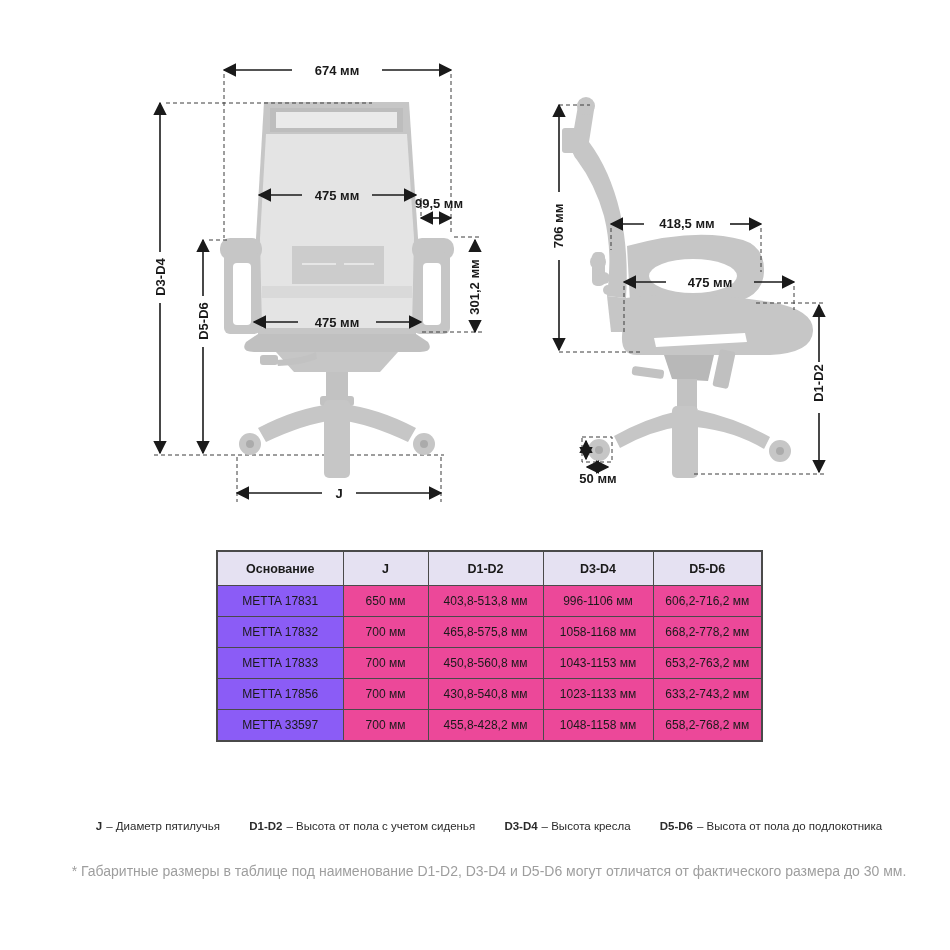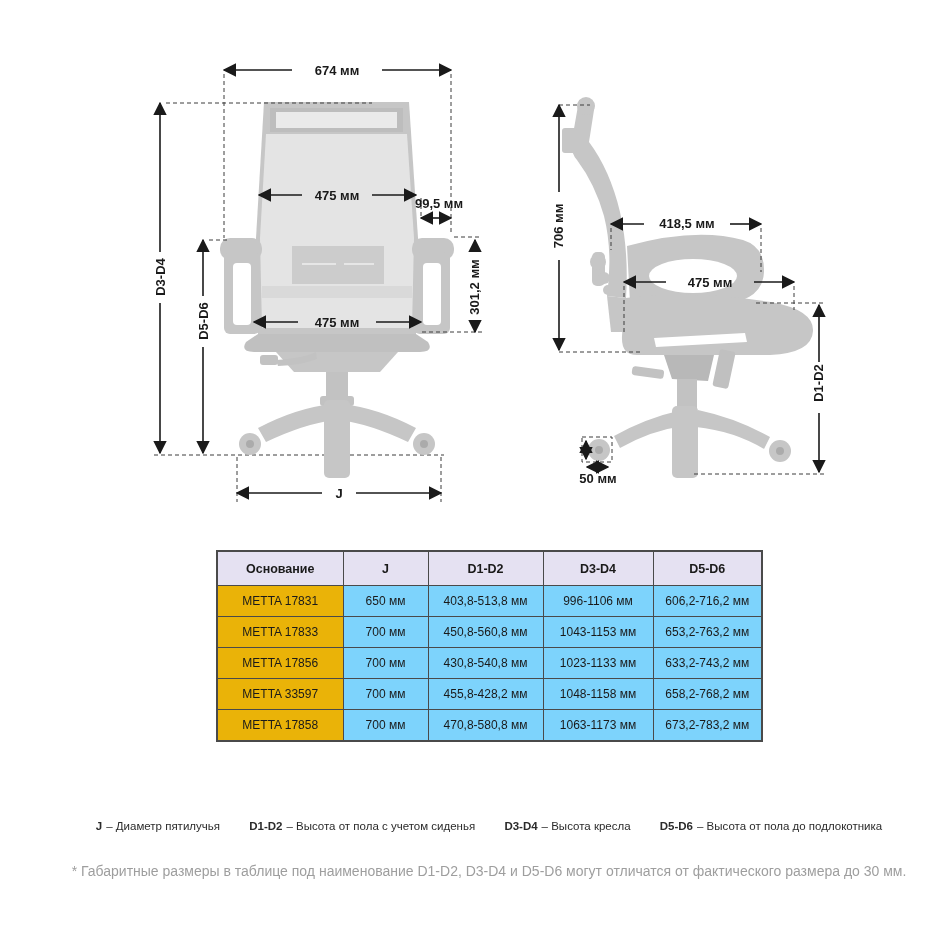--- a/index.html
+++ b/index.html
@@ -6,22 +6,22 @@
   .page{position:relative;width:950px;height:950px;background:#ffffff;overflow:hidden;
         font-family:"Liberation Sans",sans-serif;color:#1a1a1a;margin-left:14px;}
   svg text{font-family:"Liberation Sans",sans-serif;}
   .dimtxt{font-size:13px;font-weight:bold;fill:#1a1a1a;}
   .spec-table{position:absolute;left:202px;top:550px;border-collapse:collapse;
               table-layout:fixed;width:545px;font-size:12px;}
   .spec-table th,.spec-table td{border:1.5px solid #4a4a4a;text-align:center;
               padding:0;vertical-align:middle;}
   .spec-table{border:2px solid #4a4a4a;}
   .spec-table th{height:33px;font-weight:bold;background:#e5e1f2;font-size:12.5px;}
-  .spec-table td{height:30px;background:#7dd3fc;}
-  .spec-table td.model{background:#eab308;}
+  .spec-table td{height:30px;background:#ec4899;}
+  .spec-table td.model{background:#8b5cf6;}
   .col-model{width:126px;}.col-j{width:85px;}.col-d12{width:115px;}
   .col-d34{width:110px;}.col-d56{width:109px;}
   .legend{position:absolute;left:0;top:820px;width:950px;text-align:center;
           font-size:11.5px;color:#2b2b2b;}
   .legend .item{display:inline-block;margin:0 13px;white-space:nowrap;}
   .legend .term{font-weight:bold;margin-right:4px;}
   .footnote{position:absolute;left:0;top:860px;width:950px;text-align:center;
             font-size:14px;color:#9e9e9e;line-height:1.7;}
 </style>
 </head>
@@ -200,46 +200,46 @@
   </thead>
   <tbody>
     <tr>
       <td class="model">METTA 17831</td>
       <td>650 мм</td>
       <td>403,8-513,8 мм</td>
       <td>996-1106 мм</td>
       <td>606,2-716,2 мм</td>
     </tr>
     <tr>
+      <td class="model">METTA 17832</td>
+      <td>700 мм</td>
+      <td>465,8-575,8 мм</td>
+      <td>1058-1168 мм</td>
+      <td>668,2-778,2 мм</td>
+    </tr>
+    <tr>
       <td class="model">METTA 17833</td>
       <td>700 мм</td>
       <td>450,8-560,8 мм</td>
       <td>1043-1153 мм</td>
       <td>653,2-763,2 мм</td>
     </tr>
     <tr>
       <td class="model">METTA 17856</td>
       <td>700 мм</td>
       <td>430,8-540,8 мм</td>
       <td>1023-1133 мм</td>
       <td>633,2-743,2 мм</td>
     </tr>
     <tr>
       <td class="model">METTA 33597</td>
       <td>700 мм</td>
       <td>455,8-428,2 мм</td>
       <td>1048-1158 мм</td>
       <td>658,2-768,2 мм</td>
-    </tr>
-    <tr>
-      <td class="model">METTA 17858</td>
-      <td>700 мм</td>
-      <td>470,8-580,8 мм</td>
-      <td>1063-1173 мм</td>
-      <td>673,2-783,2 мм</td>
     </tr>
   </tbody>
 </table>
 
 
 <div class="legend">
   <span class="item"><span class="term">J</span><span>– Диаметр пятилучья</span></span>
   <span class="item"><span class="term">D1-D2</span><span>– Высота от пола с учетом сиденья</span></span>
   <span class="item"><span class="term">D3-D4</span><span>– Высота кресла</span></span>
   <span class="item"><span class="term">D5-D6</span><span>– Высота от пола до подлокотника</span></span>

